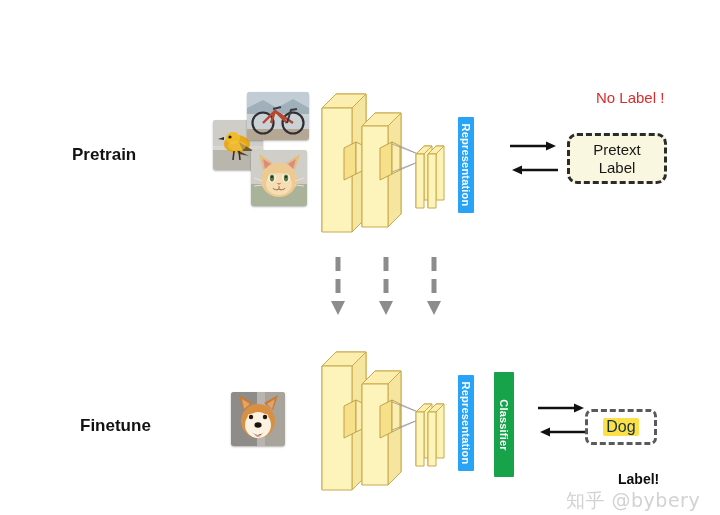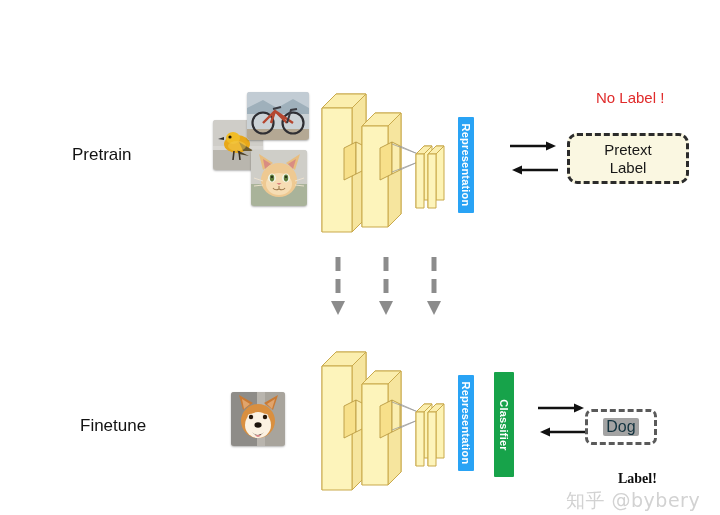--- a/index.html
+++ b/index.html
@@ -31,21 +31,21 @@
     font-weight: 700;
     letter-spacing: -0.2px;
     color: #121212;
     white-space: nowrap;
   }
 
   
   .stage-label {
     position: absolute;
     font-size: 17px;
-    font-weight: 400;
+    font-weight: 700;
     color: #121212;
     white-space: nowrap;
   }
   .stage-label.pretrain { left: 72px; top: 145px; }
   .stage-label.finetune { left: 80px; top: 416px; }
 
   
   .thumb {
     position: absolute;
     border-radius: 3px;
@@ -107,21 +107,21 @@
     display: flex;
     flex-direction: column;
     align-items: center;
     justify-content: center;
     text-align: center;
     line-height: 1.18;
   }
   .dashed-box.pretext {
     left: 567px;
     top: 133px;
-    width: 122px;
+    width: 100px;
     height: 51px;
     background: #faf7e1;
     border: 3px dashed #2b2b2b;
     border-radius: 10px;
     font-size: 15px;
     color: #171717;
   }
   .dashed-box.pretext span { display: block; }
 
   .dashed-box.dog-label {
@@ -129,21 +129,21 @@
     top: 409px;
     width: 72px;
     height: 36px;
     background: #ffffff;
     border: 3px dashed #5a5a5a;
     border-radius: 7px;
   }
   .dog-word {
     font-size: 16px;
     color: #13333f;
-    background: #a3a3a3;
+    background: #fde047;
     padding: 0 3px;
     border-radius: 2px;
   }
 
   
   .annot {
     position: absolute;
     white-space: nowrap;
     font-size: 15px;
     margin-left: 17px;
@@ -154,21 +154,20 @@
     color: #e02b2b;
     font-weight: 400;
   }
   .annot.label-excl {
     left: 601px;
     top: 471px;
     color: #0d0d0d;
     font-weight: 700;
     font-size: 14px;
     z-index: 6;
-    font-family: Liberation Serif, serif;
   }
 
   
   .transition {
     position: absolute;
     left: 330px;
     top: 255px;
     width: 120px;
     height: 80px;
   }

